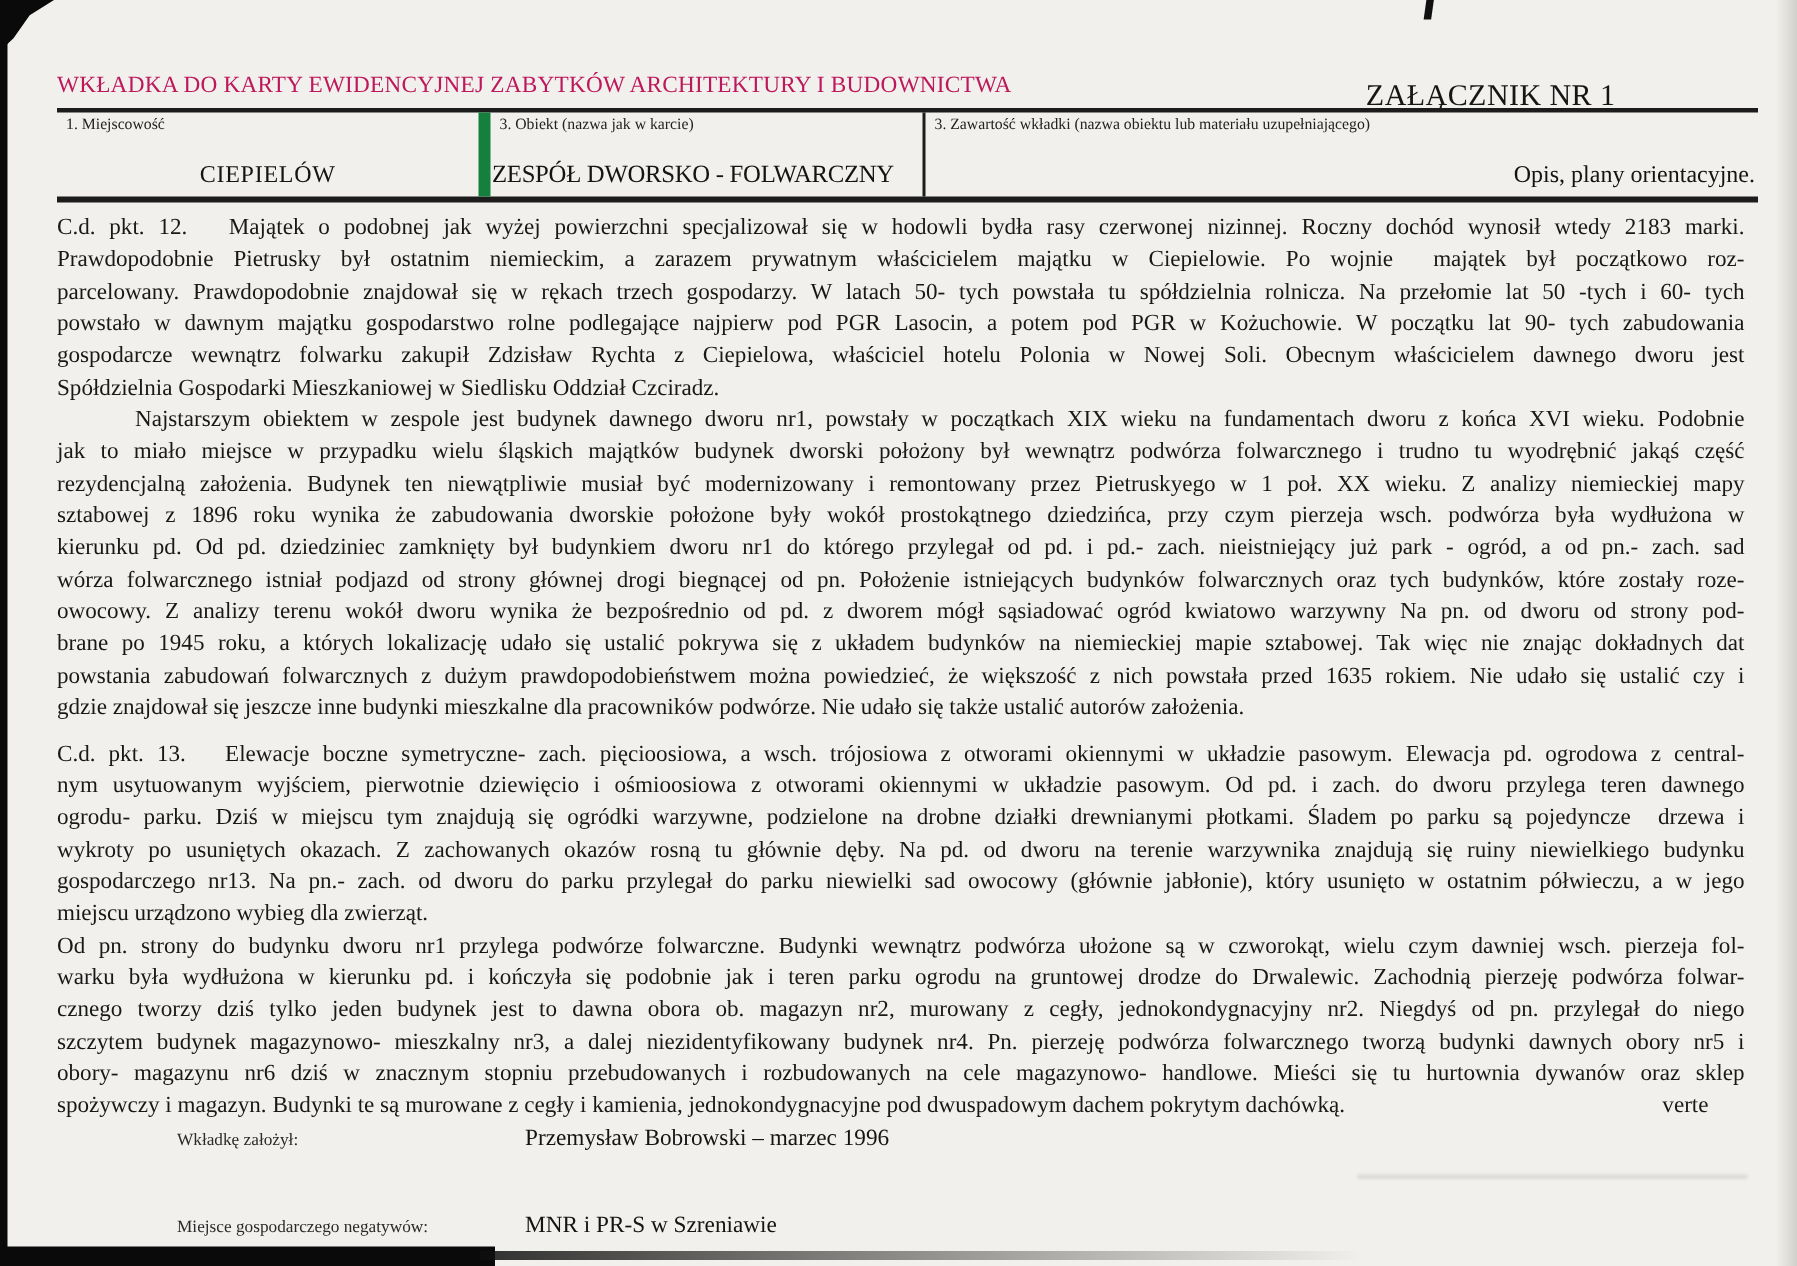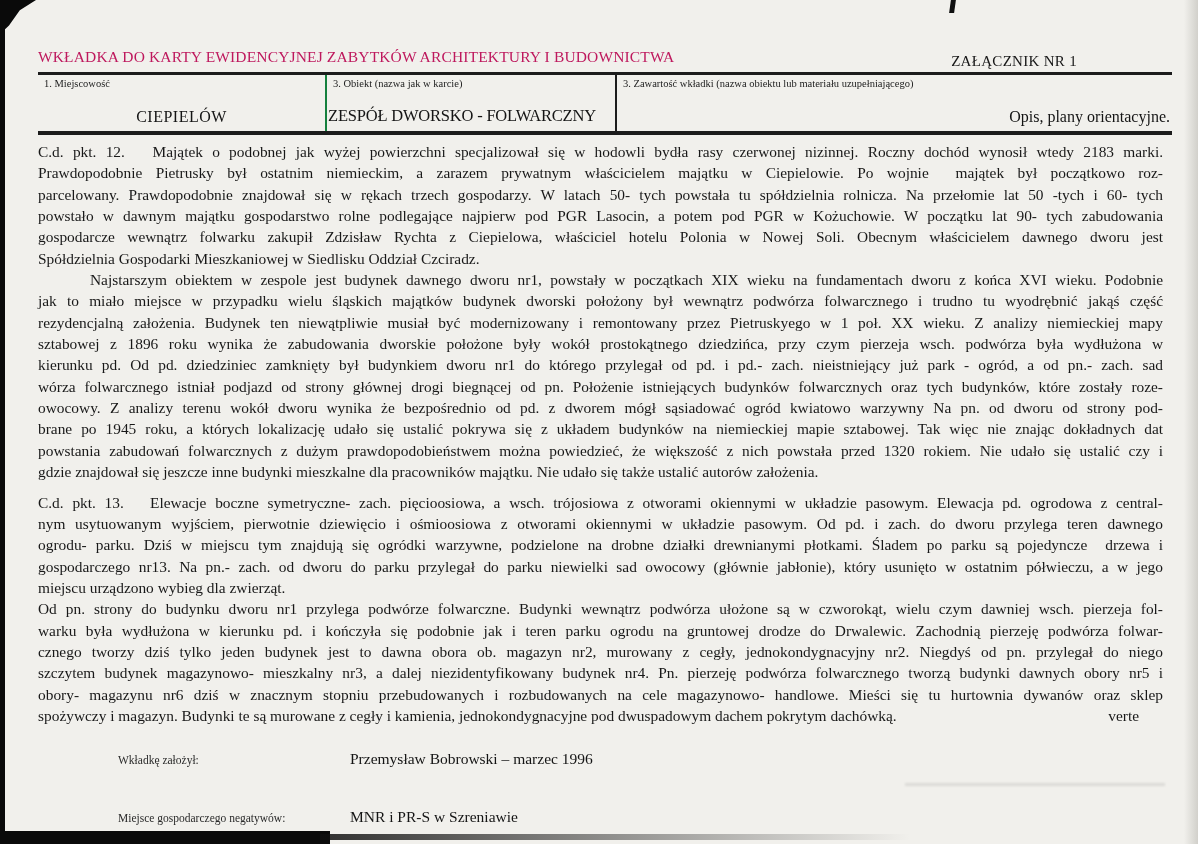--- a/index.html
+++ b/index.html
@@ -11,31 +11,31 @@
   }
   .page{position:absolute;inset:0;}
 
   
   .doc-title{
     position:absolute;left:38px;top:48px;
     font-size:15.5px;letter-spacing:0.15px;color:#be185d;white-space:nowrap;
   }
   .annex{
     position:absolute;right:121px;top:53px;
-    font-size:15px;letter-spacing:0.3px;color:#161616;white-space:nowrap;
+    font-size:20px;letter-spacing:0.3px;color:#161616;white-space:nowrap;
   }
 
   
   .id-table{
     position:absolute;left:38px;top:72px;width:1134px;height:56px;
     border-top:3px solid #1c1c1c;border-bottom:4px solid #1c1c1c;
     display:flex;box-sizing:content-box;background:transparent;
   }
   .cell{display:flex;flex-direction:column;justify-content:space-between;box-sizing:border-box;}
-  .cell-1{width:289px;border-right:2px solid #15803d;}
+  .cell-1{width:289px;border-right:8px solid #15803d;}
   .cell-2{width:290px;border-right:2px solid #1c1c1c;}
   .cell-3{flex:1;}
   .cell-label{font-size:10.5px;padding:3px 0 0 6px;color:#222;white-space:nowrap;overflow:hidden;}
   .cell-value{font-size:16px;padding:0 2px 5px 2px;color:#141414;white-space:nowrap;}
   .cell-1 .cell-value{text-align:center;letter-spacing:0.5px;}
   .cell-2 .cell-value{font-size:16.5px;padding-left:1px;letter-spacing:-0.2px;}
   .cell-3 .cell-value{text-align:right;}
 
   
   .body-text{
@@ -109,27 +109,28 @@
       </div>
       <div class="para">
         <div class="bline indent">Najstarszym obiektem w zespole jest budynek dawnego dworu nr1, powstały w początkach XIX wieku na fundamentach dworu z końca XVI wieku. Podobnie</div>
         <div class="bline">jak to miało miejsce w przypadku wielu śląskich majątków budynek dworski położony był wewnątrz podwórza folwarcznego i trudno tu wyodrębnić jakąś część</div>
         <div class="bline">rezydencjalną założenia. Budynek ten niewątpliwie musiał być modernizowany i remontowany przez Pietruskyego w 1 poł. XX wieku. Z analizy niemieckiej mapy</div>
         <div class="bline">sztabowej z 1896 roku wynika że zabudowania dworskie położone były wokół prostokątnego dziedzińca, przy czym pierzeja wsch. podwórza była wydłużona w</div>
         <div class="bline">kierunku pd. Od pd. dziedziniec zamknięty był budynkiem dworu nr1 do którego przylegał od pd. i pd.- zach. nieistniejący już park - ogród, a od pn.- zach. sad</div>
         <div class="bline">wórza folwarcznego istniał podjazd od strony głównej drogi biegnącej od pn. Położenie istniejących budynków folwarcznych oraz tych budynków, które zostały roze-</div>
         <div class="bline">owocowy. Z analizy terenu wokół dworu wynika że bezpośrednio od pd. z dworem mógł sąsiadować ogród kwiatowo warzywny Na pn. od dworu od strony pod-</div>
         <div class="bline">brane po 1945 roku, a których lokalizację udało się ustalić pokrywa się z układem budynków na niemieckiej mapie sztabowej. Tak więc nie znając dokładnych dat</div>
-        <div class="bline">powstania zabudowań folwarcznych z dużym prawdopodobieństwem można powiedzieć, że większość z nich powstała przed 1320 rokiem. Nie udało się ustalić czy i</div>
-        <div class="bline last">gdzie znajdował się jeszcze inne budynki mieszkalne dla pracowników majątku. Nie udało się także ustalić autorów założenia.</div>
+        <div class="bline">powstania zabudowań folwarcznych z dużym prawdopodobieństwem można powiedzieć, że większość z nich powstała przed 1635 rokiem. Nie udało się ustalić czy i</div>
+        <div class="bline last">gdzie znajdował się jeszcze inne budynki mieszkalne dla pracowników podwórze. Nie udało się także ustalić autorów założenia.</div>
       </div>
       <div class="para gap">
         <div class="bline">C.d. pkt. 13.&nbsp;&nbsp; Elewacje boczne symetryczne- zach. pięcioosiowa, a wsch. trójosiowa z otworami okiennymi w układzie pasowym. Elewacja pd. ogrodowa z central-</div>
         <div class="bline">nym usytuowanym wyjściem, pierwotnie dziewięcio i ośmioosiowa z otworami okiennymi w układzie pasowym. Od pd. i zach. do dworu przylega teren dawnego</div>
         <div class="bline">ogrodu- parku. Dziś w miejscu tym znajdują się ogródki warzywne, podzielone na drobne działki drewnianymi płotkami. Śladem po parku są pojedyncze&nbsp; drzewa i</div>
+        <div class="bline">wykroty po usuniętych okazach. Z zachowanych okazów rosną tu głównie dęby. Na pd. od dworu na terenie warzywnika znajdują się ruiny niewielkiego budynku</div>
         <div class="bline">gospodarczego nr13. Na pn.- zach. od dworu do parku przylegał do parku niewielki sad owocowy (głównie jabłonie), który usunięto w ostatnim półwieczu, a w jego</div>
         <div class="bline last">miejscu urządzono wybieg dla zwierząt.</div>
       </div>
       <div class="para">
         <div class="bline">Od pn. strony do budynku dworu nr1 przylega podwórze folwarczne. Budynki wewnątrz podwórza ułożone są w czworokąt, wielu czym dawniej wsch. pierzeja fol-</div>
         <div class="bline">warku była wydłużona w kierunku pd. i kończyła się podobnie jak i teren parku ogrodu na gruntowej drodze do Drwalewic. Zachodnią pierzeję podwórza folwar-</div>
         <div class="bline">cznego tworzy dziś tylko jeden budynek jest to dawna obora ob. magazyn nr2, murowany z cegły, jednokondygnacyjny nr2. Niegdyś od pn. przylegał do niego</div>
         <div class="bline">szczytem budynek magazynowo- mieszkalny nr3, a dalej niezidentyfikowany budynek nr4. Pn. pierzeję podwórza folwarcznego tworzą budynki dawnych obory nr5 i</div>
         <div class="bline">obory- magazynu nr6 dziś w znacznym stopniu przebudowanych i rozbudowanych na cele magazynowo- handlowe. Mieści się tu hurtownia dywanów oraz sklep</div>
         <div class="bline last">spożywczy i magazyn. Budynki te są murowane z cegły i kamienia, jednokondygnacyjne pod dwuspadowym dachem pokrytym dachówką.<span class="verte">verte</span></div>

